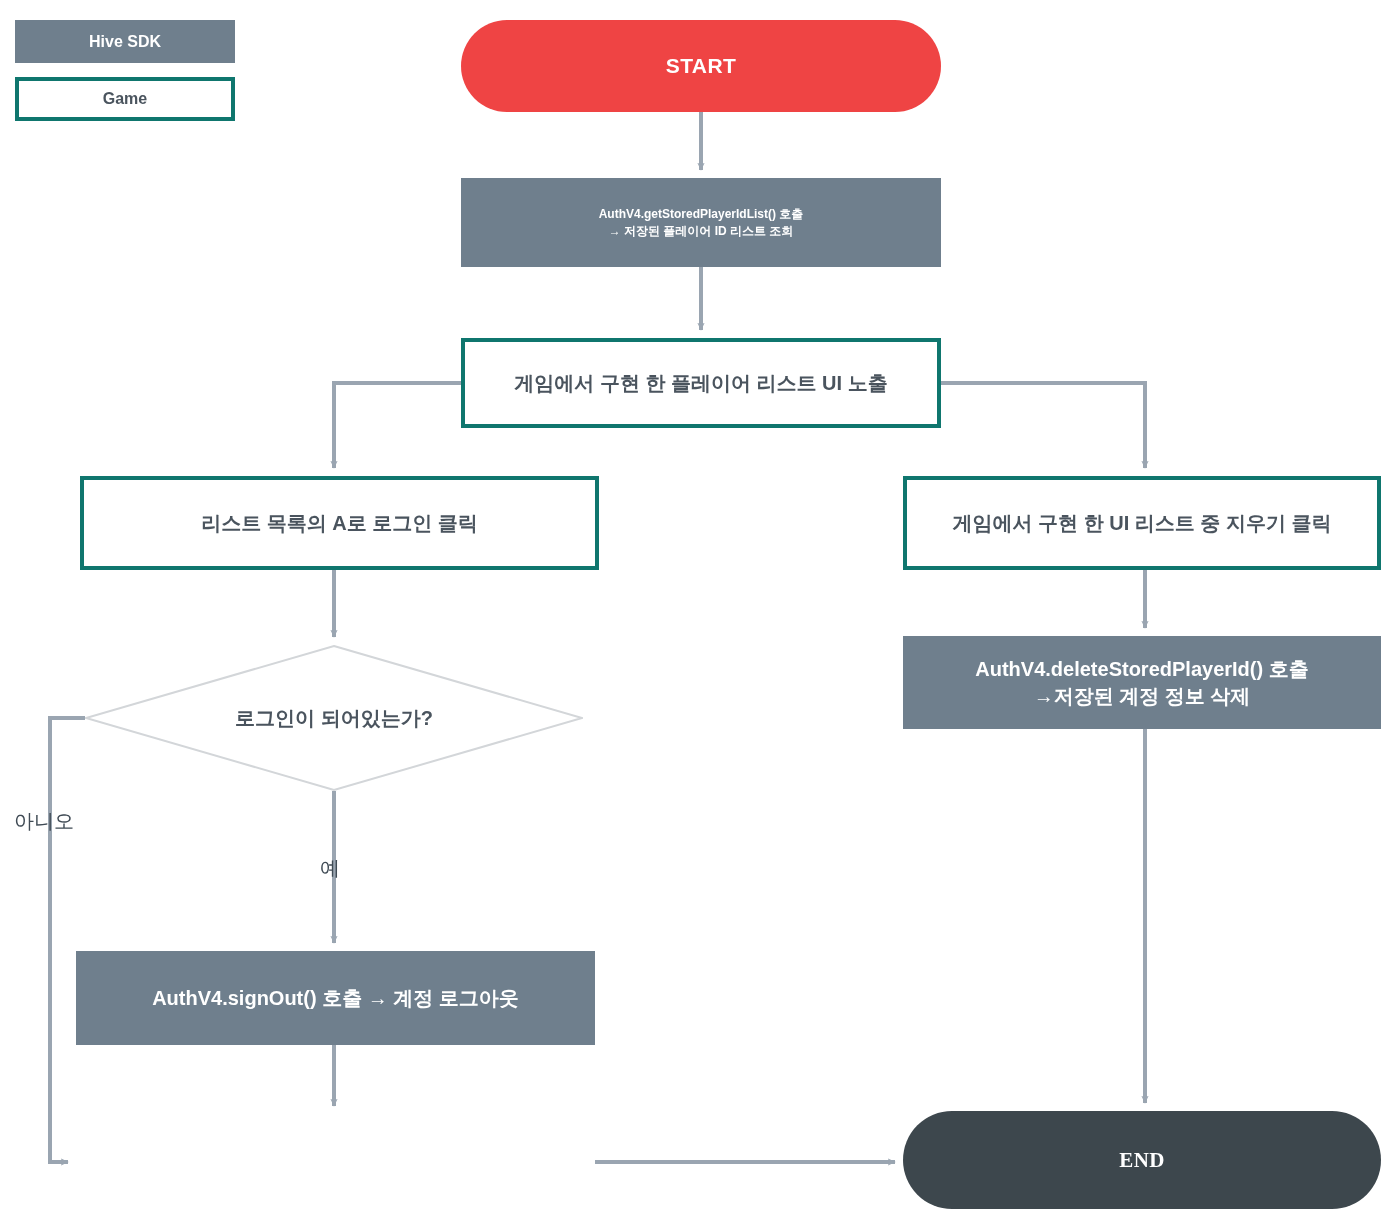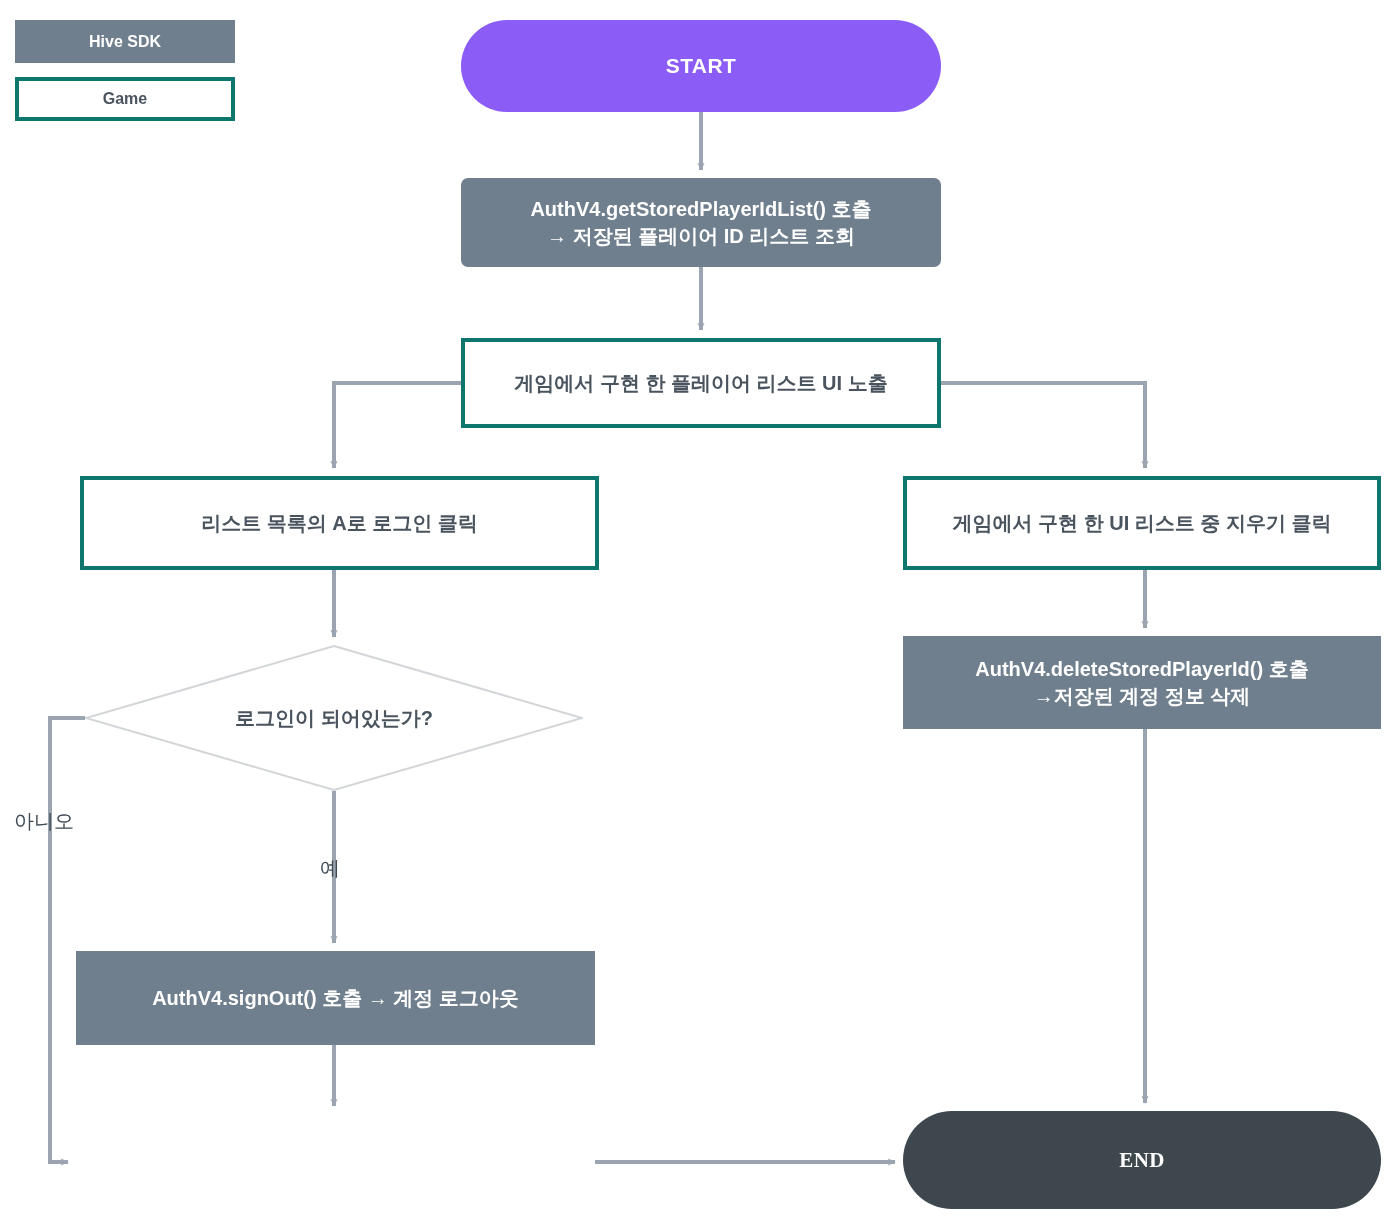--- a/index.html
+++ b/index.html
@@ -43,21 +43,21 @@
     font-weight: bold;
   }
   
   .game {
     background: #ffffff;
     border: 4px solid #0f766e;
     color: #4a545e;
     font-weight: bold;
   }
   .terminal-start {
-    background: #8b5cf6;
+    background: #ef4444;
     color: #ffffff;
     font-weight: bold;
     border-radius: 60px;
   }
   .terminal-end {
     background: #3d474d;
     color: #ffffff;
     font-weight: bold;
     border-radius: 60px;
   }
@@ -71,22 +71,21 @@
     font-size: 16px;
   }
   
   #node-start {
     left: 461px; top: 20px; width: 480px; height: 92px;
     font-size: 21px;
     letter-spacing: 0.4px;
   }
   #node-get-stored-list {
     left: 461px; top: 178px; width: 480px; height: 89px;
-    font-size: 20px;
-    border-radius: 7px;
+    font-size: 12px;
   }
   #node-player-list-ui {
     left: 461px; top: 338px; width: 480px; height: 90px;
     font-size: 20px;
   }
   #node-login-click {
     left: 80px; top: 476px; width: 519px; height: 94px;
     font-size: 20px;
   }
   #node-delete-click {

